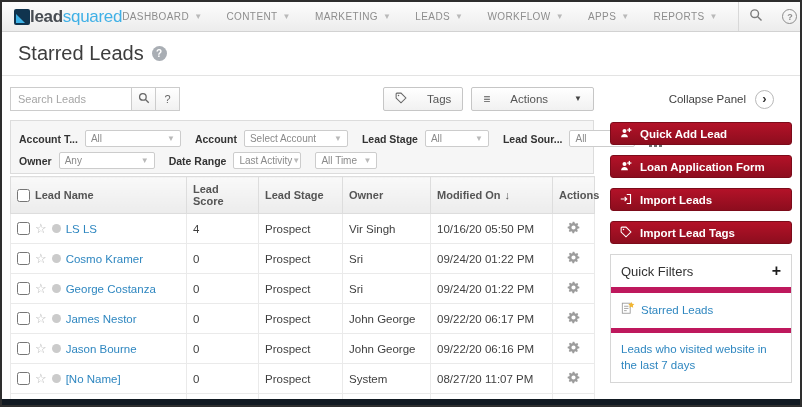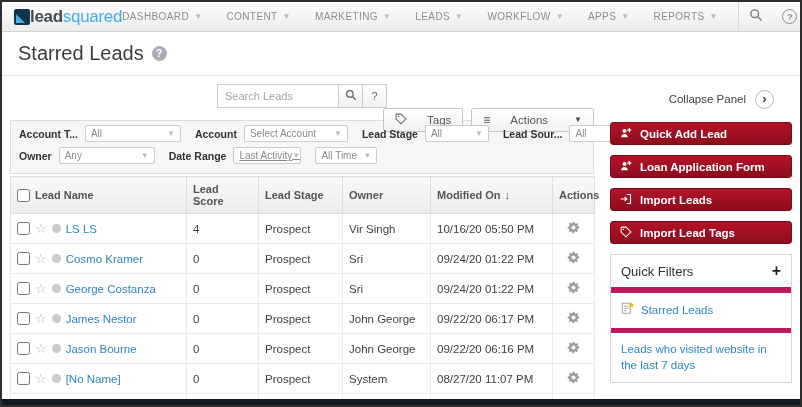--- a/index.html
+++ b/index.html
@@ -24,33 +24,33 @@
   .page-head { height:44px; display:flex; align-items:center; gap:8px; padding:0 16px; border-bottom:1px solid #e3e3e3; }
   .page-title { font-size:20px; font-weight:400; color:#3d3d3d; }
   .help-badge { width:15px; height:15px; border-radius:50%; background:#a9aeb4; color:#fff; font-size:10px; font-weight:bold; display:flex; align-items:center; justify-content:center; cursor:pointer; }
 
   
   .main { display:flex; gap:16px; padding:8px 8px 0 8px; }
   .left-col { width:584px; flex:none; }
   .right-col { flex:1; min-width:0; }
 
   
-  .toolbar { height:30px; display:flex; align-items:center; margin-bottom:6px;flex-direction:column; }
+  .toolbar { height:30px; display:flex; align-items:center; margin-bottom:6px; }
   .search-group { display:flex; }
   .search-input { width:122px; height:24px; border:1px solid #ccc; padding:0 7px; font-size:11px; color:#555; outline:none; }
   .search-input::placeholder { color:#a5a5a5; }
   .btn-sq { width:25px; height:24px; border:1px solid #ccc; margin-left:-1px; background:linear-gradient(#fff,#f1f1f1); display:flex; align-items:center; justify-content:center; font-size:11px; color:#666; cursor:pointer; }
   .adv-btn { margin-left:22px; height:24px; border:1px solid #ccc; background:#fcfcfc; padding:0 12px; font-size:11.5px; color:#474747; display:flex; align-items:center; gap:7px; cursor:pointer; }
   .toolbar-right { margin-left:auto; display:flex; gap:8px; }
   .btn { height:24px; border:1px solid #c6c6c6; border-radius:2px; background:linear-gradient(#fff,#f1f1f1); padding:0 11px; font-size:11.5px; color:#555; display:flex; align-items:center; gap:20px; cursor:pointer; }
   .menu-glyph { font-size:12px; color:#555; }
 
   
   .filterbar { background:#f6f6f6; border:1px solid #dcdcdc; padding:4px 8px; }
-  .filter-row { display:flex; align-items:flex-start; height:22px; }
+  .filter-row { display:flex; align-items:flex-end; height:22px; }
   .f-group { display:flex; align-items:center; margin-right:14px; }
   .f-label { font-size:10.5px; font-weight:bold; color:#333; margin-right:7px; white-space:nowrap; }
   .select { height:17px; background:#fff; border:1px solid #ccc; border-radius:2px; display:flex; align-items:center; justify-content:space-between; padding:0 5px; font-size:10px; color:#8a8a8a; cursor:pointer; white-space:nowrap; }
   .cols-icon { margin-left:auto; display:flex; gap:2.5px; cursor:pointer; }
   .cols-icon i { width:2.5px; height:12px; background:#6e6e6e; }
 
   
   .grid { border-collapse:collapse; width:100%; table-layout:fixed; margin-top:2px; }
   .grid th { background:linear-gradient(#f9f9f9,#ececec); border:1px solid #ddd; font-size:11px; font-weight:bold; color:#555; text-align:left; padding:6px 6px; }
   .grid td { border:1px solid #eaeaea; border-top:none; font-size:11.5px; color:#3f3f3f; padding:7px 6px; background:#fff; }
@@ -211,21 +211,21 @@
         <div class="filter-row">
             <div class="f-group">
               <span class="f-label">Owner</span>
               <div class="select" style="width: 96px;">
                 <span>Any</span>
                 <span class="chev">▼</span>
               </div>
             </div>
             <div class="f-group">
               <span class="f-label">Date Range</span>
-              <div class="select" style="width: 68px; text-decoration: underline;">
+              <div class="select" style="width: 68px;">
                 <span>Last Activity</span>
                 <span class="chev">▼</span>
               </div>
             </div>
             <div class="f-group">
               <div class="select" style="width: 62px;">
                 <span>All Time</span>
                 <span class="chev">▼</span>
               </div>
             </div>

